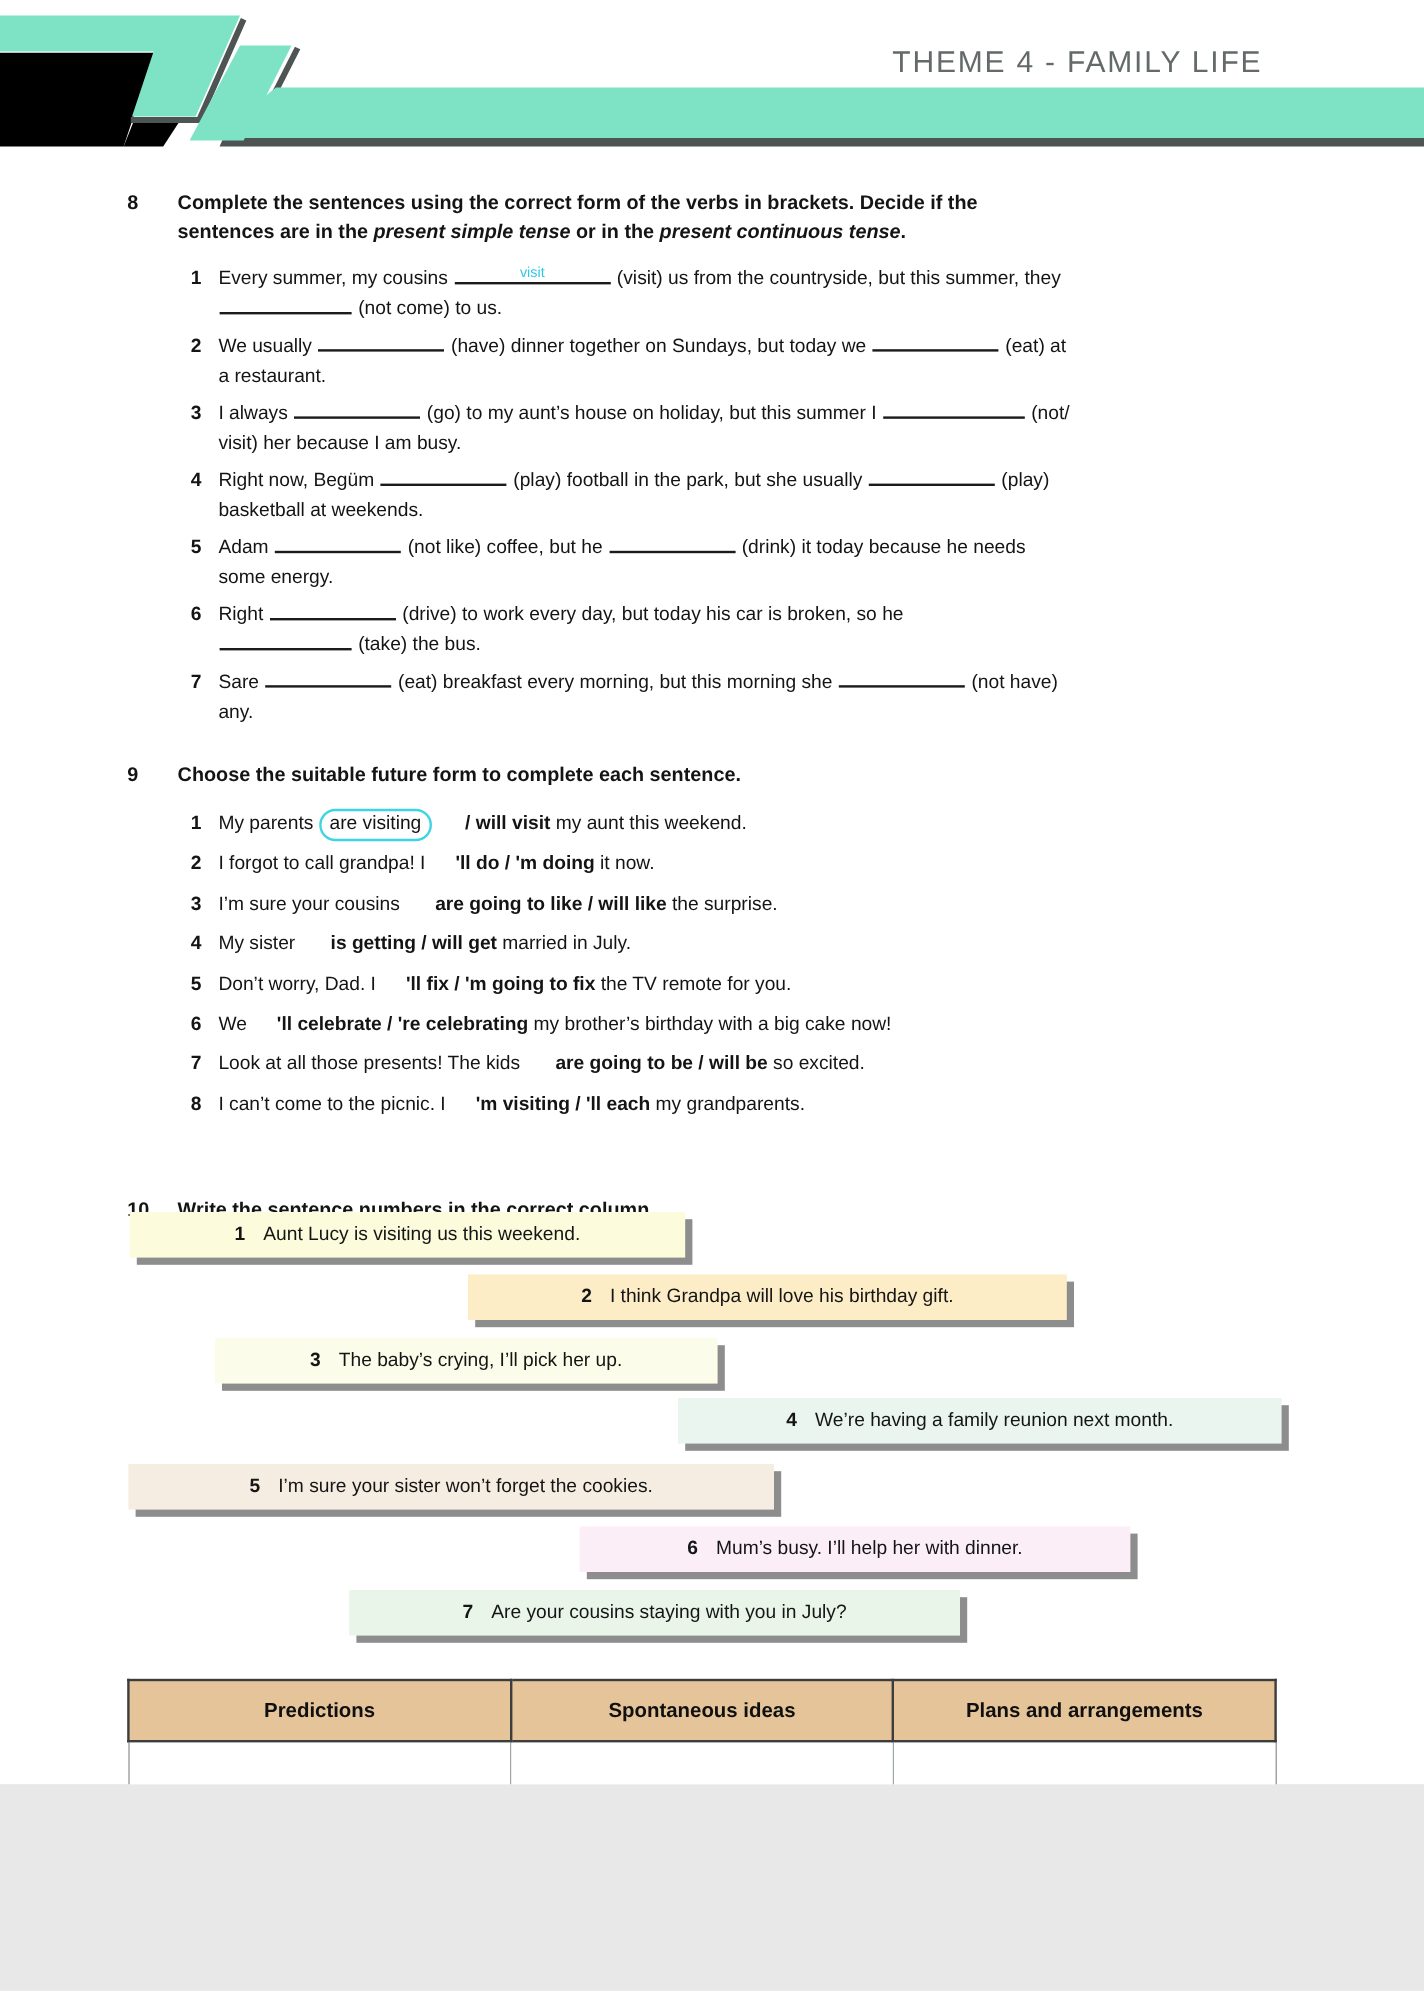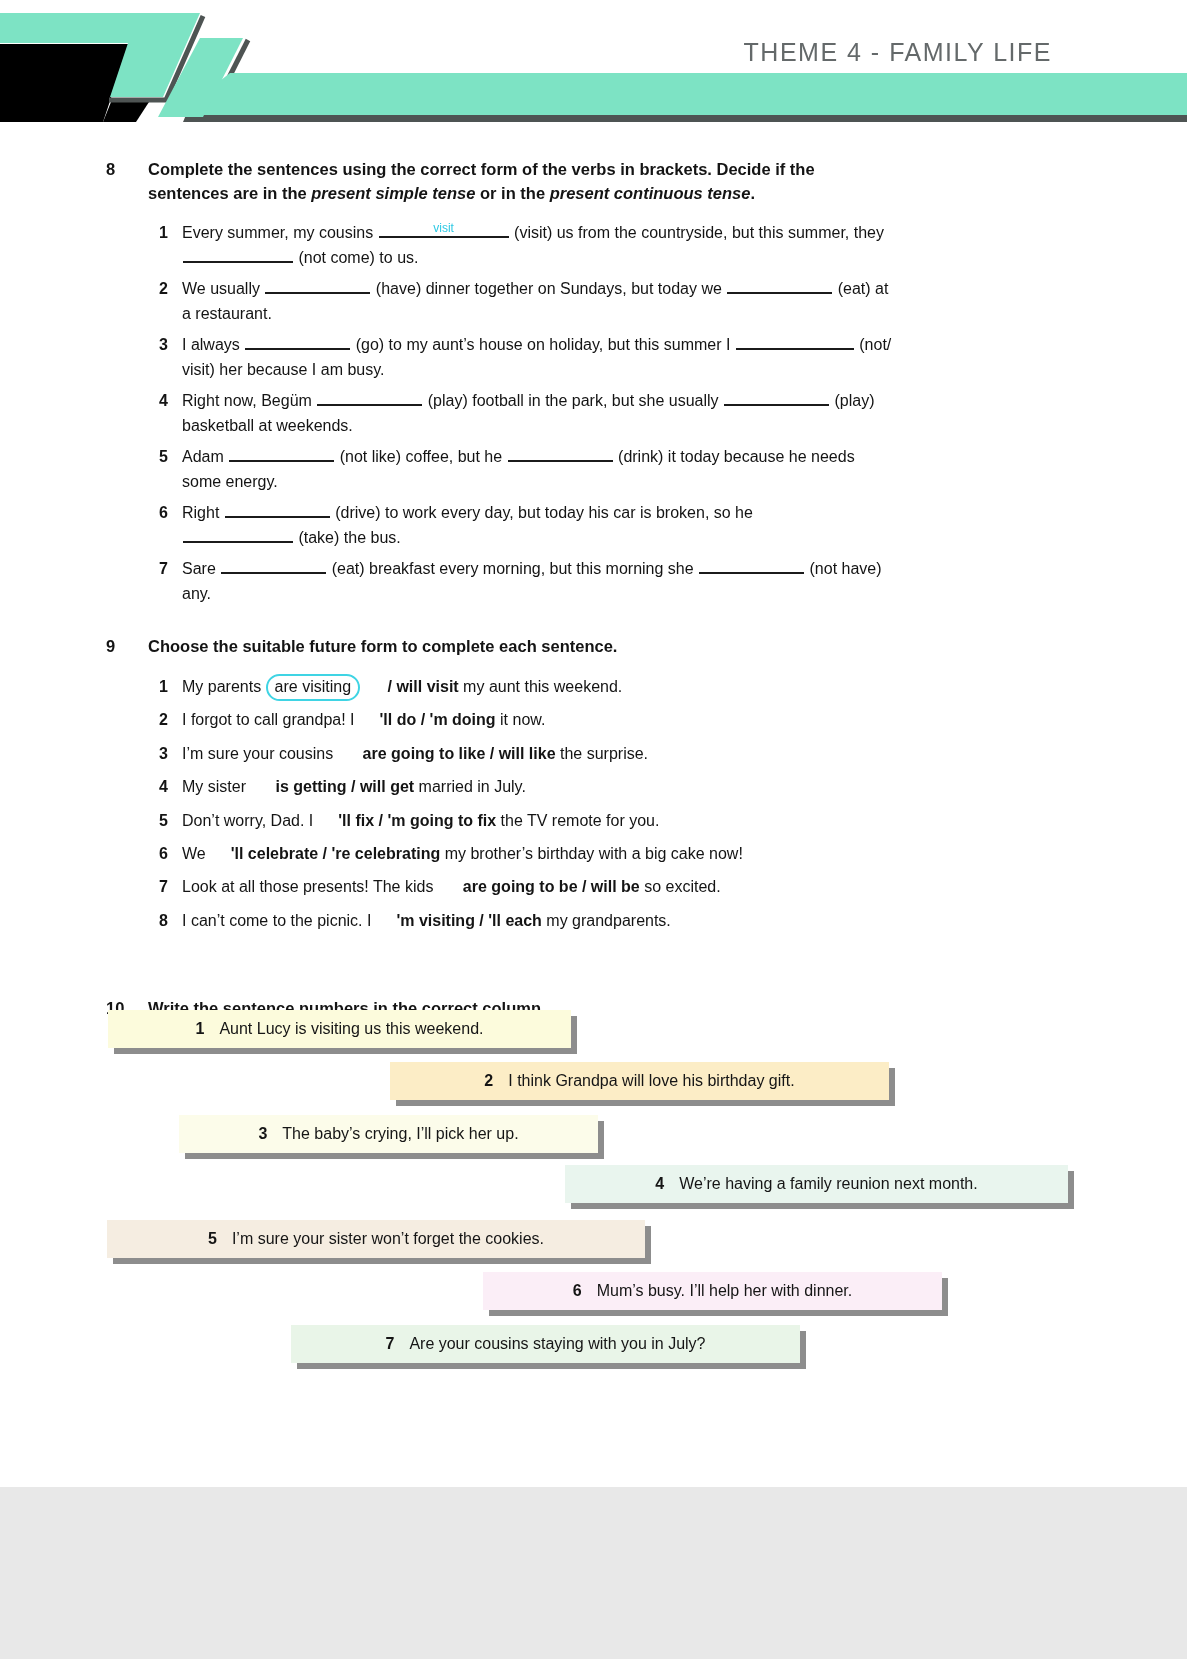--- a/index.html
+++ b/index.html
@@ -168,15 +168,31 @@
       <div class="card" style="top: 262px; left: 483px; width: 459px; background: rgb(251, 238, 247); box-shadow: rgb(141, 141, 141) 6px 6px 0px;">
         <span class="bnum">6</span>
         <span>Mum’s busy. I’ll help her with dinner.</span>
       </div>
       <div class="card" style="top: 315px; left: 291px; width: 509px; background: rgb(233, 245, 232); box-shadow: rgb(141, 141, 141) 6px 6px 0px;">
         <span class="bnum">7</span>
         <span>Are your cousins staying with you in July?</span>
       </div>
     </div>
 
+  <table class="tbl">
+    <thead>
+        <tr id="tbl-head">
+          <th style="background: rgb(228, 196, 152);">Predictions</th>
+          <th style="background: rgb(228, 196, 152);">Spontaneous ideas</th>
+          <th style="background: rgb(228, 196, 152);">Plans and arrangements</th>
+        </tr>
+      </thead>
+    <tbody>
+        <tr id="tbl-body">
+          <td></td>
+          <td></td>
+          <td></td>
+        </tr>
+      </tbody>
+  </table>
 
   <div class="pagenum">38</div>
 </div>
 
 </body></html>

